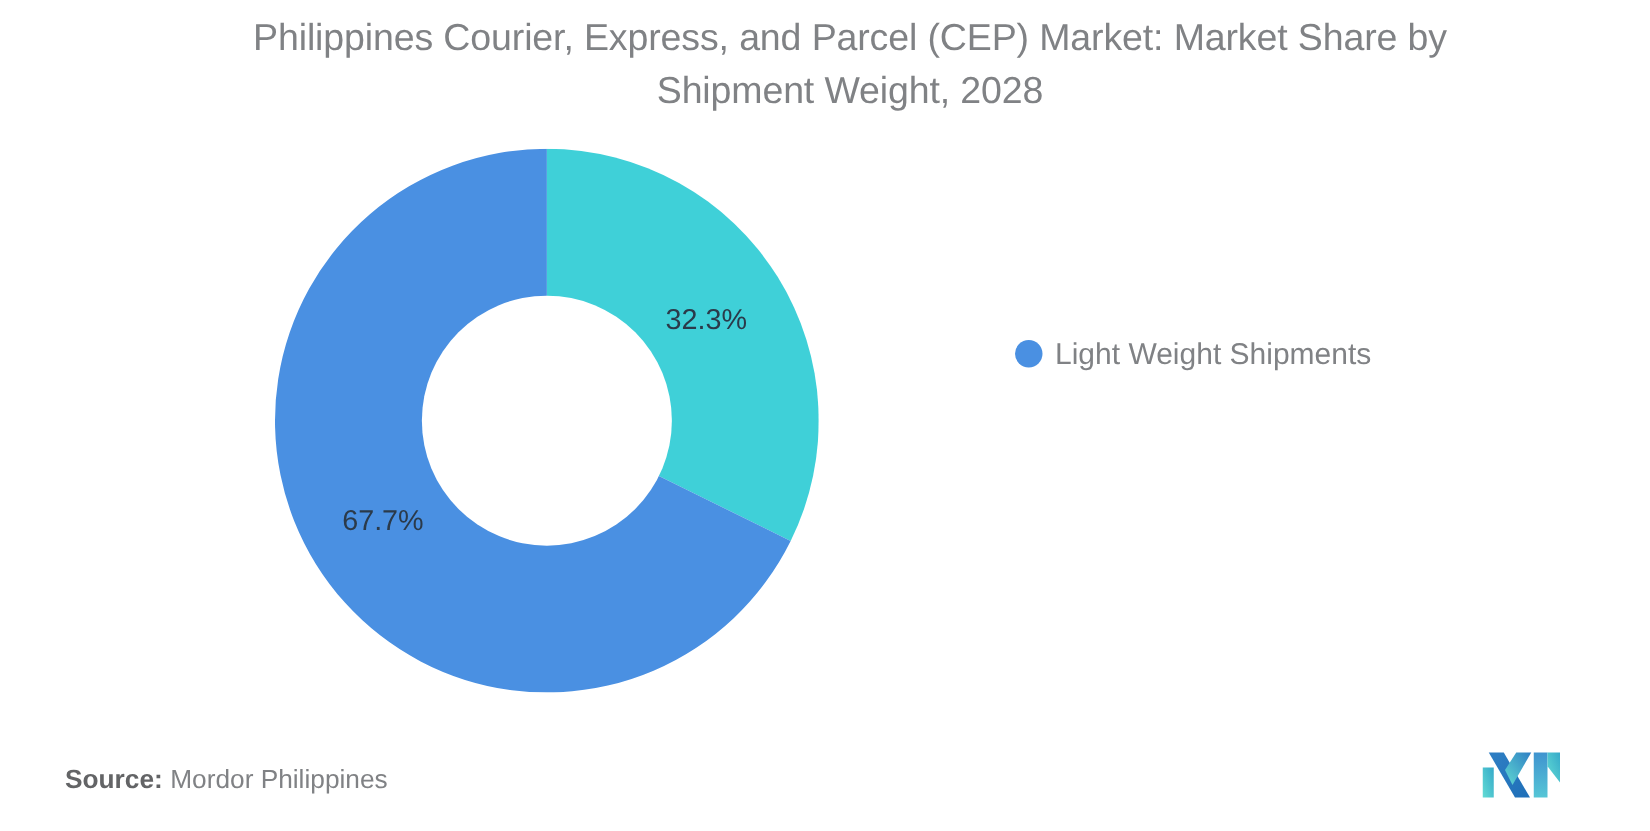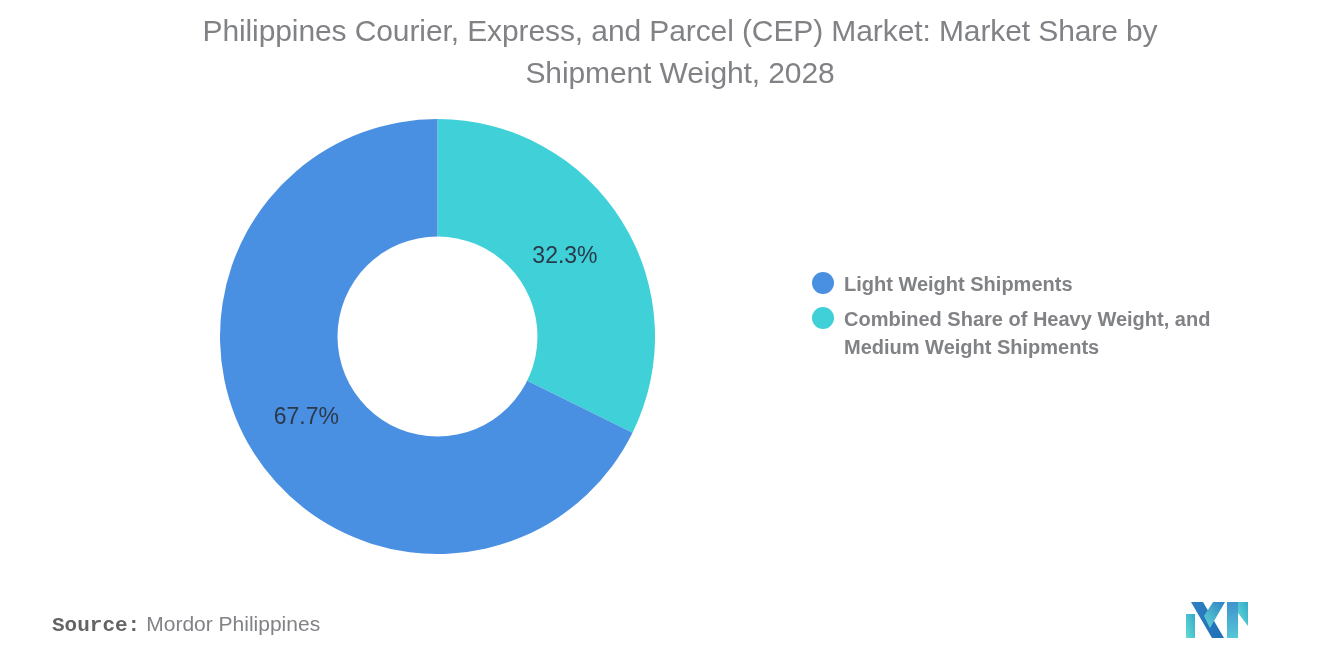--- a/index.html
+++ b/index.html
@@ -63,39 +63,38 @@
   .legend-swatch {
     flex: 0 0 auto;
     width: 22px;
     height: 22px;
     border-radius: 50%;
     margin-top: 2px;
     margin-right: 10px;
   }
   .legend-label {
     color: #808285;
-    font-size: 20px;
+    font-size: 24px;
     line-height: 28px;
-    font-weight: 700;
+    font-weight: 400;
     max-width: 400px;
   }
 
   
   #source-line {
     position: absolute;
     left: 52px;
     top: 612px;
     font-size: 21px;
     color: #6f7173;
     white-space: nowrap;
   }
   #source-label {
     font-weight: 700;
     color: #636466;
-    font-family: Liberation Mono, monospace;
   }
   #source-value {
     font-weight: 400;
     color: #808285;
     margin-left: 6px;
   }
 
   #brand-logo {
     position: absolute;
     left: 1186px;
@@ -121,24 +120,20 @@
     <text id="label-0" class="slice-label" text-anchor="middle" dominant-baseline="middle" x="344.96" y="138.28">32.3%</text>
     <text id="label-1" class="slice-label" text-anchor="middle" dominant-baseline="middle" x="86.34" y="299.01">67.7%</text>
   </svg>
 </div>
 
 <div id="legend">
   <div class="legend-row">
     <span class="legend-swatch" id="sw-0" style="background: rgb(74, 144, 226);"></span>
     <span class="legend-label">Light Weight Shipments</span>
   </div>
-  <div class="legend-row">
-    <span class="legend-swatch" id="sw-1" style="background: rgb(63, 208, 216);"></span>
-    <span class="legend-label">Combined Share of Heavy Weight, and Medium Weight Shipments</span>
-  </div>
 </div>
 
 <div id="source-line">
   <span id="source-label">Source:</span><span id="source-value">Mordor Philippines</span>
 </div>
 
 <svg id="brand-logo" viewBox="0 0 66 42">
   <defs>
     <linearGradient id="lgA" x1="0" y1="1" x2="1" y2="0">
       <stop offset="0" stop-color="#5fd9d2"></stop>

